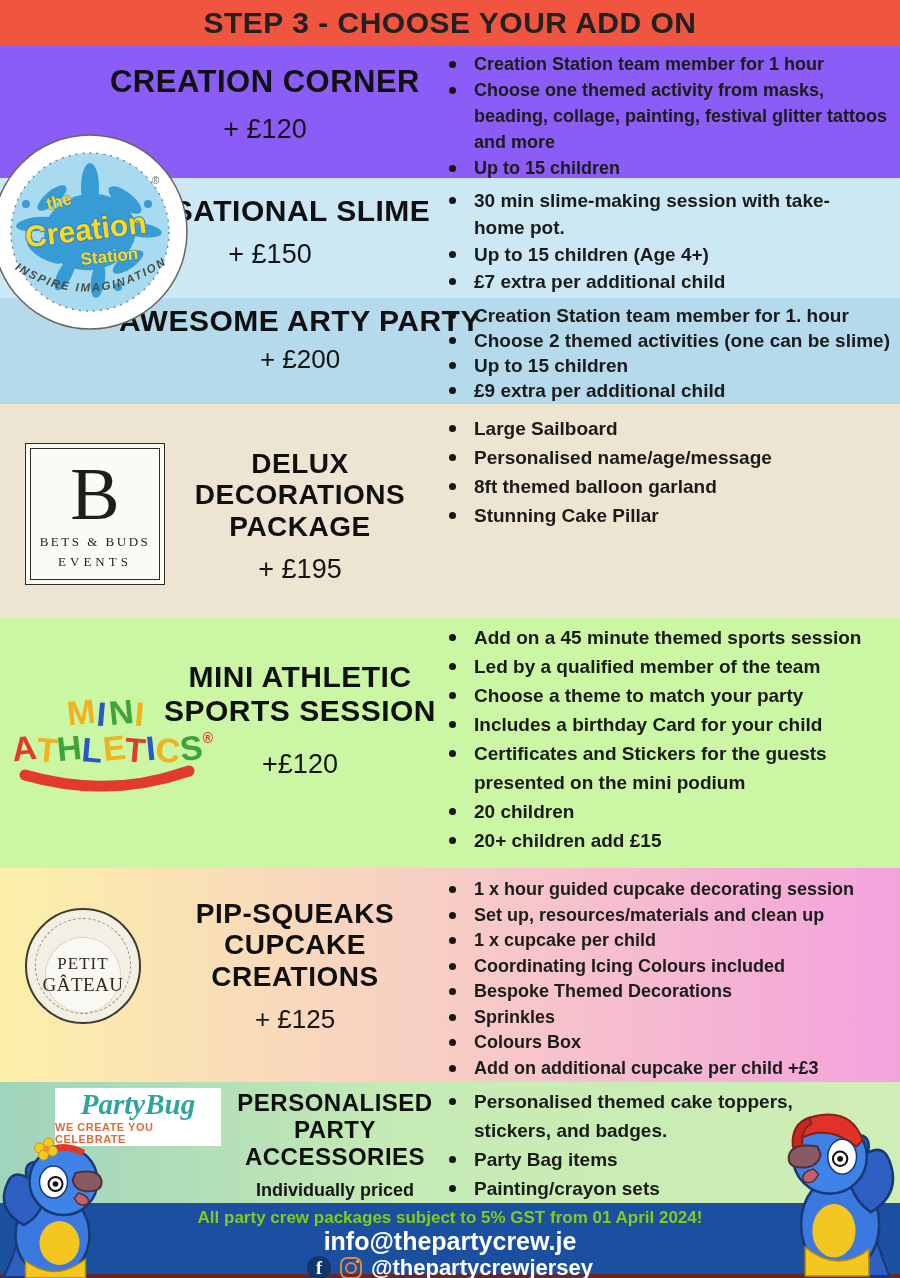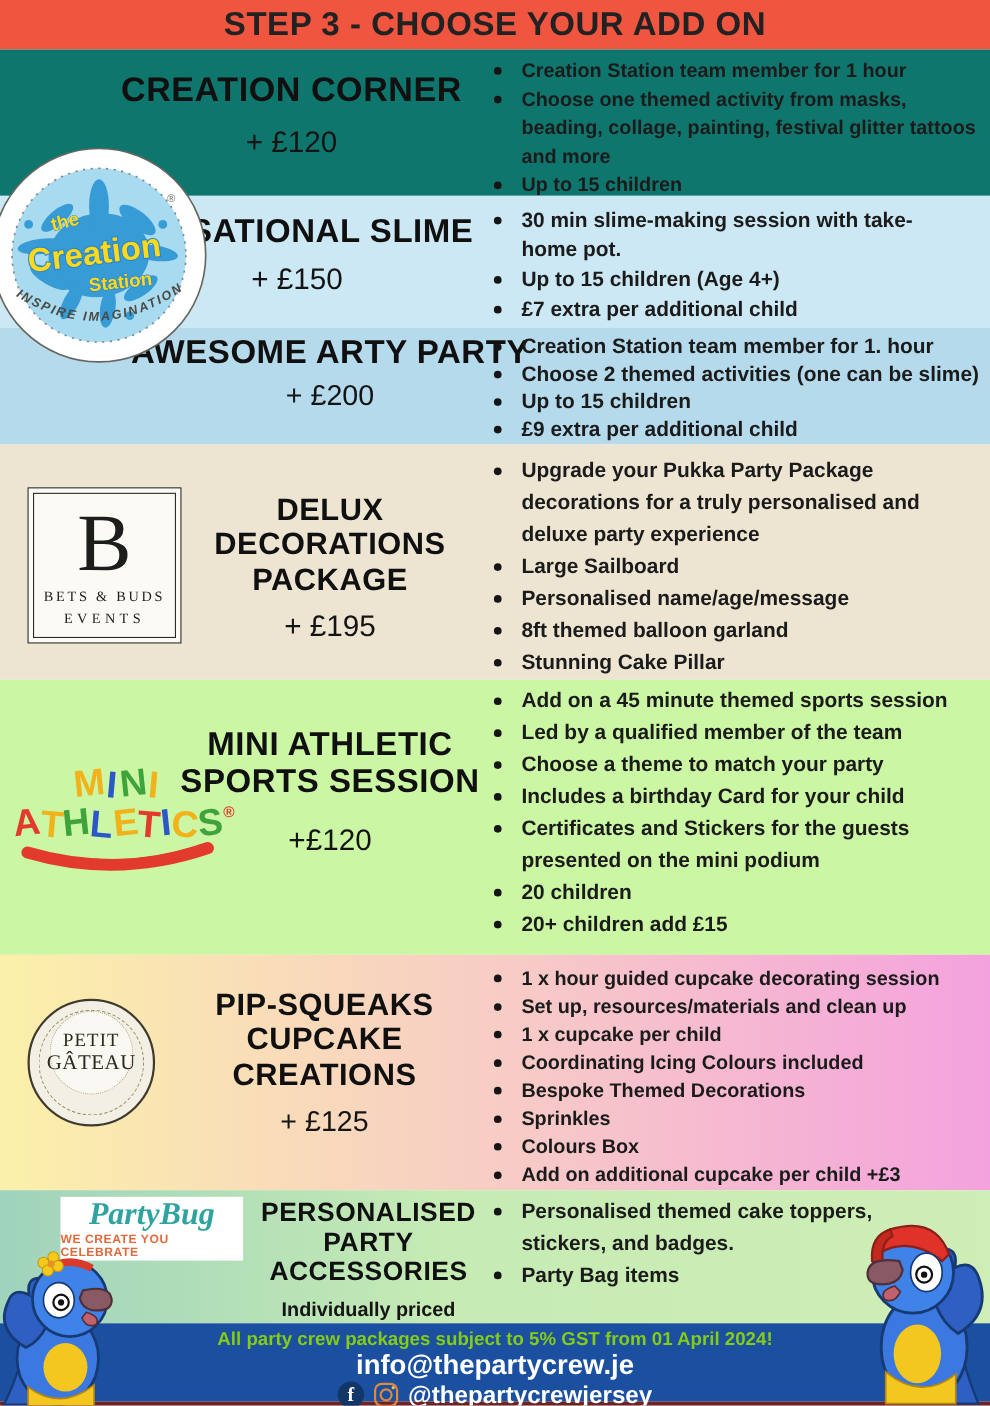--- a/index.html
+++ b/index.html
@@ -11,21 +11,21 @@
   }
   
   .banner {
     height:45px; background:#EF553F; display:flex; align-items:center; justify-content:center;
   }
   .banner h1 {
     font-size:30px; font-weight:bold; letter-spacing:0.5px; color:#222222;
   }
   
   .sec { position:relative; width:900px; }
-  .sec1 { height:133px; background:#0f766e; }
+  .sec1 { height:133px; background:#8b5cf6; }
   .sec2 { height:120px; background:#CBE8F4; }
   .sec3 { height:106px; background:#B4DAEC; }
   .sec4 { height:214px; background:#EDE5D2; }
   .sec5 { height:250px; background:#CBF6A3; }
   .sec6 { height:214px; background:linear-gradient(90deg,#FBF0AA 0%,#F7CBC6 52%,#F4A2DE 100%); }
   .sec7 { height:121px; background:linear-gradient(90deg,#9FD3BC 0%,#C6EBB4 45%,#CFEEB6 100%); }
 
   .titleblock { position:absolute; text-align:center; }
   .sec-title { font-weight:bold; color:#101010; letter-spacing:0.5px; line-height:1.12; }
   .sec-price { font-weight:normal; color:#141414; }
@@ -108,21 +108,21 @@
   .ma-reg { color:#E23B2E; font-size:14px; font-weight:bold; vertical-align:top; }
 
   
   .pg-logo {
     position:absolute; left:25px; top:908px; width:116px; height:116px; border-radius:50%;
     background:#F2EFE4; border:2px solid #403A2E; z-index:4;
     display:flex; align-items:center; justify-content:center;
   }
   .pg-ring {
     width:96px; height:96px; border-radius:50%; border:1.5px dashed #9C8F66;
-    display:flex; align-items:flex-start; justify-content:center;
+    display:flex; align-items:flex-end; justify-content:center;
   }
   .pg-core {
     width:76px; height:76px; border-radius:50%; background:#FAF8F2; border:1px dotted #B5A87E;
     display:flex; flex-direction:column; align-items:center; justify-content:center;
     font-family:"Liberation Serif", serif; color:#2E2A20;
   }
   .pg-line1 { font-size:17px; letter-spacing:1px; }
   .pg-line2 { font-size:19px; letter-spacing:0.5px; }
 
   
@@ -200,21 +200,20 @@
         <li>£9 extra per additional child</li>
       </ul>
   </section>
 
   <section class="sec sec4">
     <div class="titleblock tb4">
       <div class="sec-title">DELUX DECORATIONS PACKAGE</div>
       <div class="sec-price">+ £195</div>
     </div>
     <ul class="bullets b4">
-        <li>Upgrade your Pukka Party Package decorations for a truly personalised and deluxe party experience</li>
         <li>Large Sailboard</li>
         <li>Personalised name/age/message</li>
         <li>8ft themed balloon garland</li>
         <li>Stunning Cake Pillar</li>
       </ul>
   </section>
 
   <section class="sec sec5">
     <div class="titleblock tb5">
       <div class="sec-title">MINI ATHLETIC SPORTS SESSION</div>
@@ -249,20 +248,21 @@
   </section>
 
   <section class="sec sec7">
     <div class="titleblock tb7">
       <div class="sec-title">PERSONALISED PARTY ACCESSORIES</div>
       <div class="sec-price">Individually priced</div>
     </div>
     <ul class="bullets b7">
         <li>Personalised themed cake toppers, stickers, and badges.</li>
         <li>Party Bag items</li>
+        <li>Painting/crayon sets</li>
       </ul>
   </section>
 
   <footer class="footer">
     <div class="footer-gst">All party crew packages subject to 5% GST from 01 April 2024!</div>
     <div class="footer-email">info@thepartycrew.je</div>
     <div class="footer-social">
       <span class="fb-icon">f</span>
       <span class="ig-icon"></span>
       <span class="footer-handle">@thepartycrewjersey</span>

